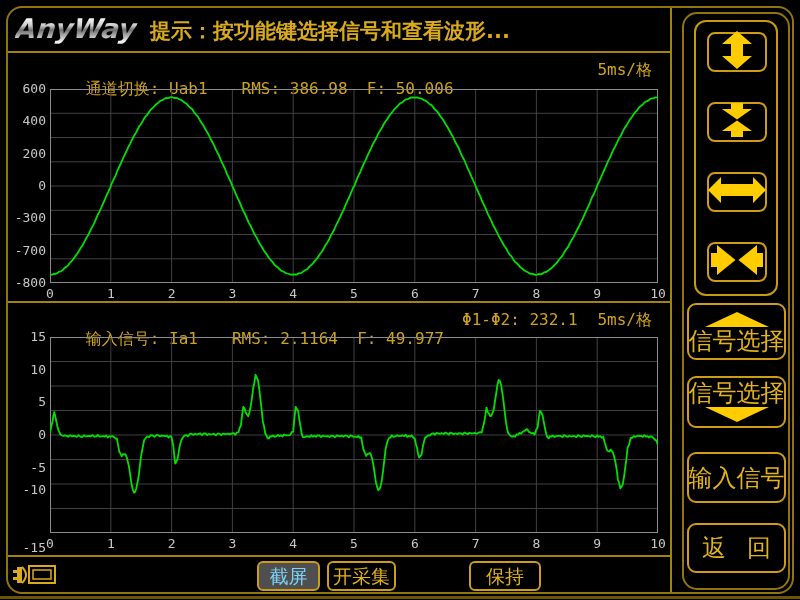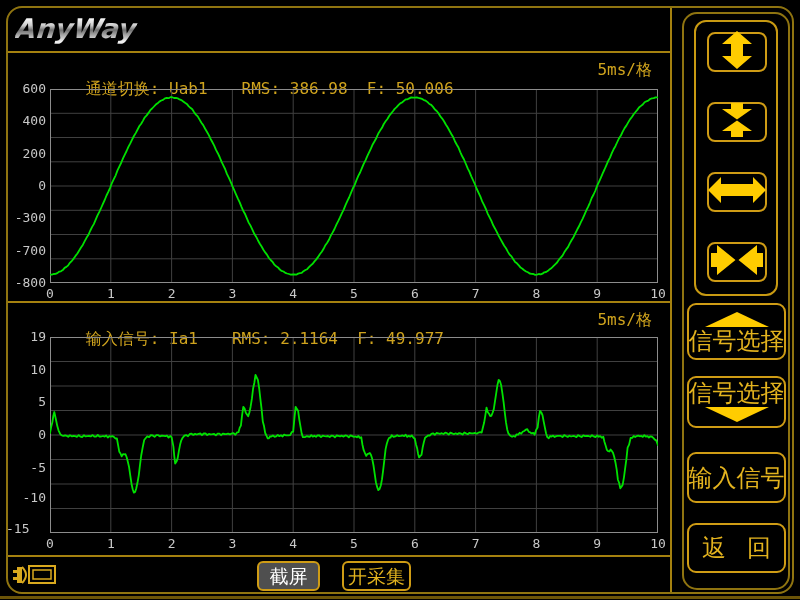--- a/index.html
+++ b/index.html
@@ -29,32 +29,33 @@
   .btn{position:absolute;border:2px solid #cf9c15;border-radius:9px;background:#000;
        display:flex;align-items:center;justify-content:center;color:#e3b31e;cursor:pointer;box-sizing:border-box;}
   .btn.col{flex-direction:column;gap:3px;}
   .btn .lbl{font-size:24px;line-height:22px;white-space:pre;}
   .container{left:682px;top:12px;width:108px;height:578px;border:2px solid #8f7410;border-radius:15px;box-sizing:border-box;}
   .group{left:694px;top:20px;width:84px;height:276px;border:2px solid #c89a12;border-radius:12px;box-sizing:border-box;}
   .arrowbtn{left:707px;width:60px;height:40px;border-radius:8px;}
   .softkey{font-size:19px;border-radius:6px;}
   .softkey .lbl{font-size:19px;}
   .softkey.selected{background:#4f4f4f;}
-  .softkey.selected .lbl{color:#ffffff;}
+  .softkey.selected .lbl{color:#7dd3fc;}
   .spread{justify-content:space-between;padding:0 13px;}
 </style>
 </head>
 <body>
 
 <div id="root">
 
   <div class="abs frame"></div>
   <div class="abs bottom-edge"></div>
 
   <div class="abs logo">AnyWay</div>
+  <div class="abs hint">提示：按功能键选择信号和查看波形...</div>
   <div class="abs divider-h" style="left:8px;top:51px;width:663px;"></div>
   <div class="abs divider-v" style="left:670px;top:8px;height:584px;"></div>
 
   <div class="panel" style="left:8px;top:53px;width:662px;height:248px;">
     <div class="chart-header">
       <span>通道切换: Uab1</span><span class="measure">RMS: 386.98  F: 50.006</span>
       <span class="timebase">5ms/格</span>
     </div>
     <div class="plot" style="left:42px;top:36px;width:608px;height:194px;"><svg width="608" height="194" viewBox="0 0 608 194">
           <g stroke="#404040" stroke-width="1">
@@ -96,20 +97,21 @@
       <div class="tick" style="left: 515.4px; top: 233px; width: 26px; text-align: center;">8</div>
       <div class="tick" style="left: 576.2px; top: 233px; width: 26px; text-align: center;">9</div>
       <div class="tick" style="left: 637px; top: 233px; width: 26px; text-align: center;">10</div>
     </div>
 
   <div class="abs divider-h" style="left:8px;top:301px;width:663px;"></div>
 
   <div class="panel" style="left:8px;top:303px;width:662px;height:252px;">
     <div class="chart-header">
       <span>输入信号: Ia1</span><span class="measure">RMS: 2.1164  F: 49.977</span>
+      <span class="phase">Φ1-Φ2: 232.1</span>
       <span class="timebase">5ms/格</span>
     </div>
     <div class="plot" style="left:42px;top:34px;width:608px;height:196px;"><svg width="608" height="196" viewBox="0 0 608 196">
           <g stroke="#404040" stroke-width="1">
             <line x1="60.8" y1="0" x2="60.8" y2="196"></line>
             <line x1="121.6" y1="0" x2="121.6" y2="196"></line>
             <line x1="182.4" y1="0" x2="182.4" y2="196"></line>
             <line x1="243.2" y1="0" x2="243.2" y2="196"></line>
             <line x1="304.0" y1="0" x2="304.0" y2="196"></line>
             <line x1="364.8" y1="0" x2="364.8" y2="196"></line>
@@ -120,27 +122,27 @@
             <line x1="0" y1="49.0" x2="608" y2="49.0"></line>
             <line x1="0" y1="73.5" x2="608" y2="73.5"></line>
             <line x1="0" y1="98.0" x2="608" y2="98.0"></line>
             <line x1="0" y1="122.5" x2="608" y2="122.5"></line>
             <line x1="0" y1="147.0" x2="608" y2="147.0"></line>
             <line x1="0" y1="171.5" x2="608" y2="171.5"></line>
           </g>
           <rect x="0.5" y="0.5" width="607" height="195" fill="none" stroke="#8c8c8c"></rect>
           <polyline points="0.0,96.0 1.2,89.8 2.4,85.1 3.3,79.0 4.3,75.0 6.1,83.2 7.3,89.1 8.5,93.3 10.3,97.2 12.2,98.6 13.7,98.9 15.2,98.3 16.7,98.8 18.2,99.8 20.0,98.3 21.7,99.3 23.5,99.0 25.2,99.2 26.9,99.8 28.7,98.2 30.4,99.7 32.1,100.0 33.9,98.3 35.6,99.4 37.3,99.2 39.1,99.0 40.8,99.4 42.6,98.1 44.3,99.5 46.0,99.7 47.8,98.0 49.5,99.6 51.2,99.5 53.0,99.0 54.7,99.6 56.2,98.5 57.8,100.5 59.3,99.2 60.8,99.6 62.3,99.1 63.8,99.8 65.4,101.5 66.9,101.4 68.1,108.2 69.3,114.8 70.5,116.5 71.7,119.3 73.0,117.1 74.2,117.4 75.4,117.2 76.6,120.0 77.8,124.6 79.0,129.7 80.3,138.7 81.5,146.7 82.7,152.3 83.9,155.6 85.1,155.0 86.3,151.2 87.6,145.0 88.8,138.1 90.0,127.8 91.2,118.5 92.7,110.3 94.2,103.0 95.8,101.0 97.3,99.3 99.1,100.2 100.9,98.2 102.8,98.5 104.6,99.9 106.4,98.2 108.2,98.2 110.0,99.4 111.9,98.6 113.7,98.9 115.5,99.2 117.0,98.7 118.6,100.6 120.1,99.0 121.6,100.2 123.4,109.7 124.3,119.3 125.2,126.6 126.5,124.6 127.7,121.1 128.9,113.8 130.1,107.6 131.3,103.3 132.5,101.0 134.4,98.6 136.2,98.1 138.0,99.2 139.8,97.0 141.6,96.7 143.3,97.9 145.1,96.9 146.8,97.5 148.5,96.8 150.3,96.5 152.0,98.2 153.7,96.5 155.5,96.5 157.2,98.0 158.9,96.9 160.7,97.3 162.4,97.2 164.2,97.0 165.9,98.3 167.6,96.6 169.4,96.7 171.1,98.2 172.8,96.6 174.6,97.0 176.3,97.1 178.1,96.7 180.0,97.4 181.8,96.5 183.6,96.2 185.4,97.7 187.0,95.5 188.5,95.2 189.7,90.8 190.9,88.6 192.1,78.1 193.3,69.9 194.6,71.6 195.8,75.8 197.0,77.5 198.2,79.2 199.4,75.5 200.6,69.7 201.9,61.7 203.1,51.5 204.3,46.0 205.5,38.0 206.7,40.5 207.9,42.9 209.2,51.5 210.4,62.2 211.6,72.2 212.8,84.5 214.0,89.0 215.2,96.0 216.4,98.5 217.7,101.4 218.9,101.4 220.1,99.3 221.3,99.6 222.9,98.5 224.6,99.8 226.2,99.3 227.8,98.0 229.4,99.2 231.0,98.3 232.6,99.5 234.1,97.6 235.6,98.3 237.1,98.3 238.6,98.4 240.2,98.2 241.7,95.1 243.2,94.6 244.4,81.6 245.6,69.8 246.8,71.9 248.1,73.7 249.3,82.6 250.5,89.6 251.7,96.6 252.9,100.1 254.8,100.2 256.6,99.2 258.1,99.5 259.7,99.8 261.3,98.1 262.8,99.6 264.4,98.7 266.0,99.9 267.5,98.3 269.3,98.5 271.0,100.1 272.7,98.7 274.5,99.1 276.2,99.3 277.9,99.0 279.7,100.1 281.4,98.6 283.2,98.8 284.9,100.3 286.6,98.5 288.4,98.9 290.1,99.4 291.8,98.7 293.6,99.6 295.3,98.4 297.1,98.9 298.8,100.3 300.5,98.4 302.3,99.1 304.0,99.9 305.5,99.5 306.9,100.3 308.4,99.0 309.8,100.9 311.3,100.3 312.5,108.0 313.7,113.2 314.9,116.0 316.2,118.9 317.4,117.1 318.6,116.7 319.8,116.0 321.0,118.0 322.2,121.8 323.5,128.5 324.7,136.8 325.9,145.2 327.1,149.9 328.3,153.1 329.5,152.1 330.8,148.5 332.0,142.2 333.2,132.9 334.4,122.6 335.6,112.1 336.8,106.8 338.0,102.9 339.3,100.6 340.5,100.7 341.7,98.2 343.5,99.9 345.3,99.4 347.2,98.2 349.0,99.2 350.8,98.9 352.6,98.5 354.2,99.1 355.7,97.8 357.2,99.9 358.7,98.8 360.2,99.7 361.8,98.4 363.3,100.5 364.8,101.7 366.0,107.4 367.2,111.6 368.1,116.9 369.1,120.4 370.3,118.9 371.5,117.8 372.7,110.4 373.9,105.0 375.1,100.8 376.4,99.8 378.0,98.3 379.7,98.7 381.4,96.8 383.0,96.3 384.8,97.8 386.5,96.0 388.3,96.4 390.0,96.8 391.7,96.2 393.5,97.0 395.2,95.7 396.9,96.2 398.7,97.6 400.4,95.7 402.1,96.4 403.9,97.2 405.6,96.3 407.4,97.1 409.1,96.1 410.8,96.5 412.6,97.6 414.3,95.5 416.0,96.4 417.8,97.2 419.5,95.8 421.3,96.4 423.2,96.3 425.0,95.9 426.8,96.7 428.6,95.6 430.2,95.2 431.7,95.6 432.9,90.5 434.1,85.8 435.3,78.7 436.5,70.6 437.8,75.2 439.0,76.7 440.2,79.0 441.4,78.8 442.6,75.7 443.8,72.1 445.1,63.5 446.3,55.6 447.5,47.7 448.7,42.8 449.9,44.1 451.1,47.9 452.4,56.3 453.6,65.2 454.8,75.7 456.0,85.4 457.2,92.4 458.4,96.4 460.3,98.7 462.1,99.8 463.6,99.0 465.1,99.7 466.6,97.3 468.2,97.6 469.7,95.7 471.2,96.7 472.7,94.7 474.2,94.0 475.8,92.7 477.3,92.2 478.8,94.9 480.3,95.4 481.7,96.4 483.2,95.8 484.6,97.7 486.1,92.9 487.6,90.6 488.8,80.6 490.0,73.8 491.3,75.5 492.5,78.1 493.7,84.7 494.9,90.6 496.1,96.5 497.3,100.1 498.8,101.3 500.2,99.0 501.6,99.6 503.1,98.6 504.6,100.0 506.2,99.1 507.7,98.8 509.2,98.9 510.7,98.9 512.5,100.1 514.2,98.1 515.9,99.0 517.7,99.9 519.4,98.7 521.1,99.5 522.9,99.0 524.6,99.2 526.4,100.1 528.1,98.2 529.8,99.1 531.6,100.0 533.3,98.3 535.0,99.1 536.8,99.0 538.5,99.0 540.3,99.8 542.0,98.2 543.7,99.4 545.5,100.1 547.2,98.4 548.7,99.8 550.2,99.1 551.8,100.7 553.3,99.7 554.5,105.0 555.7,108.7 556.9,112.9 558.1,114.1 559.4,114.5 560.6,112.5 561.8,113.9 563.0,115.8 564.2,119.7 565.4,125.2 566.7,132.6 567.9,142.7 569.1,145.8 570.3,151.3 571.5,149.7 572.7,147.7 574.0,140.1 575.2,130.9 576.4,122.1 577.6,110.7 579.1,107.6 580.6,101.0 582.2,100.8 583.7,99.0 585.2,100.0 586.7,99.1 588.2,98.6 589.8,99.3 591.3,98.9 592.8,99.9 594.3,98.1 595.8,99.7 597.4,99.1 598.9,100.6 600.4,99.3 601.9,99.7 603.3,100.9 604.8,102.6 606.2,103.4 608.0,108.1 " fill="none" stroke="#00e100" stroke-width="1.8" stroke-linejoin="round" stroke-linecap="round"></polyline>
         </svg></div>
-  <div class="tick" style="left: -2px; top: 26px; width: 40px; text-align: right;">19</div>
+  <div class="tick" style="left: -2px; top: 26px; width: 40px; text-align: right;">15</div>
       <div class="tick" style="left: -2px; top: 58.6667px; width: 40px; text-align: right;">10</div>
       <div class="tick" style="left: -2px; top: 91.3333px; width: 40px; text-align: right;">5</div>
       <div class="tick" style="left: -2px; top: 124px; width: 40px; text-align: right;">0</div>
       <div class="tick" style="left: -2px; top: 156.667px; width: 40px; text-align: right;">-5</div>
-      <div class="tick" style="left: -2px; top: 187px; width: 40px; text-align: right;">-10</div>
-      <div class="tick" style="left: -2px; top: 218px; width: 40px; ">-15</div>
+      <div class="tick" style="left: -2px; top: 179px; width: 40px; text-align: right;">-10</div>
+      <div class="tick" style="left: -2px; top: 237px; width: 40px; text-align: right;">-15</div>
       <div class="tick" style="left: 29px; top: 233px; width: 26px; text-align: center;">0</div>
       <div class="tick" style="left: 89.8px; top: 233px; width: 26px; text-align: center;">1</div>
       <div class="tick" style="left: 150.6px; top: 233px; width: 26px; text-align: center;">2</div>
       <div class="tick" style="left: 211.4px; top: 233px; width: 26px; text-align: center;">3</div>
       <div class="tick" style="left: 272.2px; top: 233px; width: 26px; text-align: center;">4</div>
       <div class="tick" style="left: 333px; top: 233px; width: 26px; text-align: center;">5</div>
       <div class="tick" style="left: 393.8px; top: 233px; width: 26px; text-align: center;">6</div>
       <div class="tick" style="left: 454.6px; top: 233px; width: 26px; text-align: center;">7</div>
       <div class="tick" style="left: 515.4px; top: 233px; width: 26px; text-align: center;">8</div>
       <div class="tick" style="left: 576.2px; top: 233px; width: 26px; text-align: center;">9</div>
@@ -157,22 +159,25 @@
         <rect x="4" y="7" width="5" height="16" stroke="none"></rect>
         <path d="M9 7 q8 8 0 16" fill="none" stroke-width="2"></path>
         <rect x="16" y="6" width="26" height="17" fill="none" stroke-width="2"></rect>
         <rect x="20" y="10" width="18" height="9" fill="none" stroke-width="1.5"></rect>
       </g>
     </svg>
   </div>
   <div class="btn softkey selected" style="left:257px;top:561px;width:63px;height:30px;">
     <span class="lbl">截屏</span>
   </div>
-  <div class="btn softkey" style="left:327px;top:561px;width:69px;height:30px;margin-left:15px;">
+  <div class="btn softkey" style="left:327px;top:561px;width:69px;height:30px;">
     <span class="lbl">开采集</span>
+  </div>
+  <div class="btn softkey" style="left:469px;top:561px;width:72px;height:30px;">
+    <span class="lbl">保持</span>
   </div>
 
   <div class="abs container"></div>
   <div class="abs group"></div>
 
   <div class="btn arrowbtn" style="top:32px;">
     <span>
       <svg width="60" height="40" viewBox="0 0 60 40">
           <path fill="#ffcc00" d="M30 1 L45 14 L36 14 L36 26 L45 26 L30 39 L15 26 L24 26 L24 14 L15 14 Z"></path>
         </svg>

